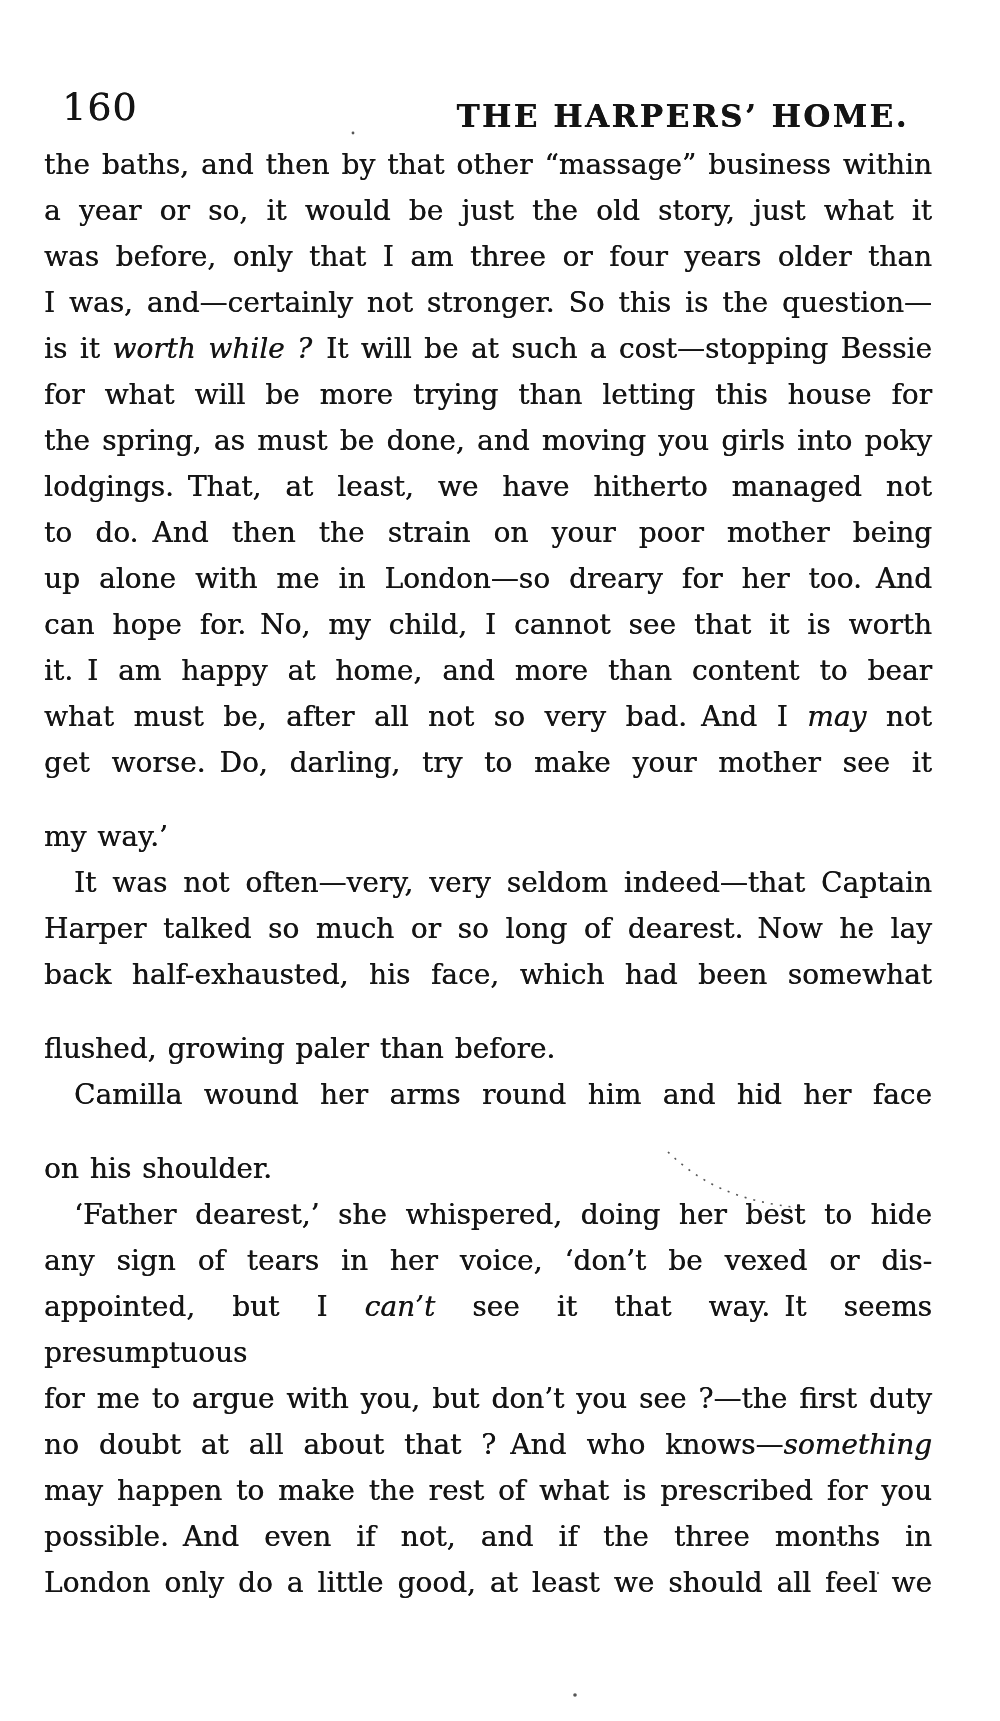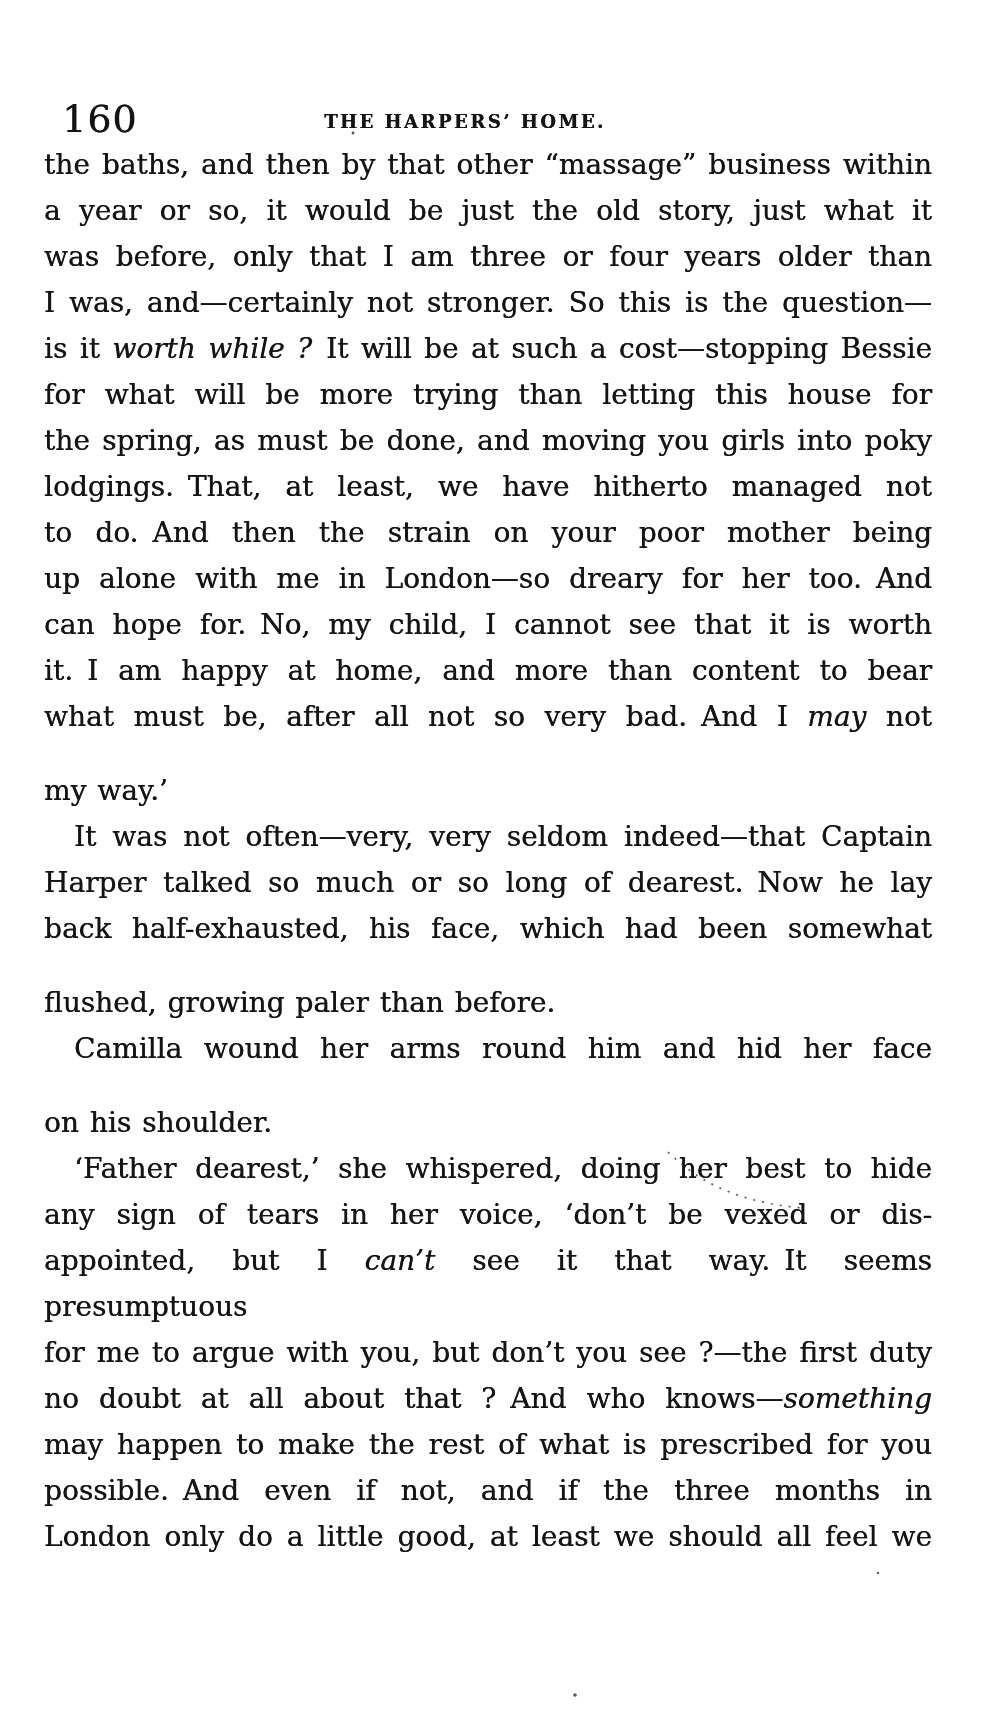--- a/index.html
+++ b/index.html
@@ -5,32 +5,32 @@
   html,body { margin:0; padding:0; background:#e8e8e8; }
   .page {
     position:relative;
     width:1000px; height:1721px;
     margin:0 auto;
     background:var(--paper,#ffffff);
     color:var(--ink,#141414);
     font-family:"DejaVu Serif","Liberation Serif",serif;
     overflow:hidden;
   }
-  .header-row { position:absolute; top:12px; left:57px; width:888px; height:130px; }
+  .header-row { position:absolute; top:0; left:57px; width:888px; height:130px; }
   .pagenum {
     position:absolute; left:5px; top:88px;
     font-size:38px; line-height:1;
     letter-spacing:1px;
     text-shadow:0.4px 0 0 currentColor;
   }
   .running-title {
     position:absolute; top:101px; left:0; width:100%;
     transform:translateX(-36px);
-    text-align:center;
-    font-size:18px; font-weight:bold;
+    text-align:right;
+    font-size:31px; font-weight:bold;
     letter-spacing:2.5px;
     line-height:1;
     text-shadow:0.3px 0 0 currentColor;
   }
   .body-text {
     position:absolute; top:142px; left:44px; width:888px;
     font-size:28px; line-height:46px;
     word-spacing:2px;
     text-shadow:0.35px 0 0 rgba(0,0,0,0.85);
   }
@@ -57,20 +57,21 @@
       <div class="line"><span class="">I was, and—certainly not stronger. So this is the question—</span></div>
       <div class="line"><span class="">is it </span><span class="it">worth while ?</span><span class=""> It will be at such a cost—stopping Bessie</span></div>
       <div class="line"><span class="">for what will be more trying than letting this house for</span></div>
       <div class="line"><span class="">the spring, as must be done, and moving you girls into poky</span></div>
       <div class="line"><span class="">lodgings. That, at least, we have hitherto managed not</span></div>
       <div class="line"><span class="">to do. And then the strain on your poor mother being</span></div>
       <div class="line"><span class="">up alone with me in London—so dreary for her too. And</span></div>
       <div class="line"><span class="">can hope for. No, my child, I cannot see that it is worth</span></div>
       <div class="line"><span class="">it. I am happy at home, and more than content to bear</span></div>
       <div class="line"><span class="">what must be, after all not so very bad. And I </span><span class="it">may</span><span class=""> not</span></div>
+      <div class="line"><span class="">get worse. Do, darling, try to make your mother see it</span></div>
       <div class="line end"><span class="">my way.’</span></div>
       <div class="line indent"><span class="">It was not often—very, very seldom indeed—that Captain</span></div>
       <div class="line"><span class="">Harper talked so much or so long of dearest. Now he lay</span></div>
       <div class="line"><span class="">back half-exhausted, his face, which had been somewhat</span></div>
       <div class="line end"><span class="">flushed, growing paler than before.</span></div>
       <div class="line indent"><span class="">Camilla wound her arms round him and hid her face</span></div>
       <div class="line end"><span class="">on his shoulder.</span></div>
       <div class="line indent"><span class="">‘Father dearest,’ she whispered, doing her best to hide</span></div>
       <div class="line"><span class="">any sign of tears in her voice, ‘don’t be vexed or dis-</span></div>
       <div class="line"><span class="">appointed, but I </span><span class="it">can’t</span><span class=""> see it that way. It seems presumptuous</span></div>

